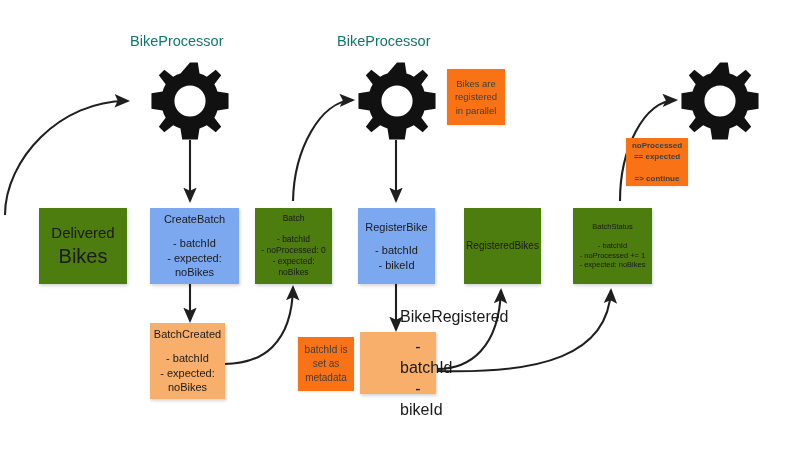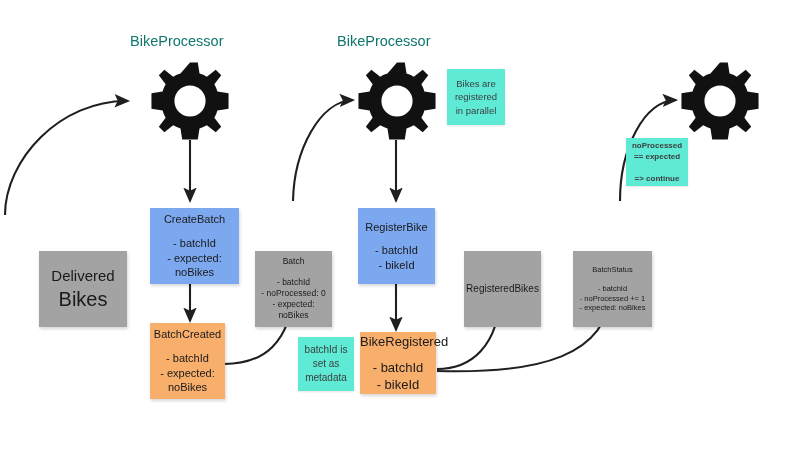--- a/index.html
+++ b/index.html
@@ -42,27 +42,27 @@
     width: 100%;
   }
   .node .node-body {
     display: block;
     width: 100%;
     white-space: pre-line;
   }
   .node.has-body .node-title {
     margin-bottom: 9px;
   }
-  .green { background: #a3a3a3; margin-top: 43px; }
+  .green { background: #4d7c0f; }
   .blue  { background: #7CA8F0; }
   .orange{ background: #F9AF6C; }
   .note {
     position: absolute;
     box-sizing: border-box;
-    background: #5eead4;
+    background: #f97316;
     color: #3c4043;
     display: flex;
     align-items: center;
     justify-content: center;
     text-align: center;
     white-space: pre-line;
     line-height: 1.38;
     box-shadow: 0 1px 2px rgba(0,0,0,0.10);
   }
   .lane-label {
@@ -185,21 +185,21 @@
 - expected: noBikes</span>
   </div>
 
   <div class="node orange has-body" style="left: 150px; top: 323px; width: 75px; height: 76px; font-size: 11px;">
     <span class="node-title">BatchCreated</span>
     <span class="node-body">- batchId
 - expected:
 noBikes</span>
   </div>
 
-  <div class="node orange has-body" style="left: 360px; top: 332px; width: 76px; height: 62px; font-size: 13px;">
+  <div class="node orange has-body" style="left: 360px; top: 332px; width: 76px; height: 62px; font-size: 16px; padding-left: 40px;">
     <span class="node-title">BikeRegistered</span>
     <span class="node-body">- batchId
 - bikeId</span>
   </div>
 
   <div class="note" style="left: 447px; top: 69px; width: 58px; height: 56px; font-size: 9.5px;">Bikes are
 registered
 in parallel</div>
 
   <div class="note" style="left: 298px; top: 337px; width: 56px; height: 54px; font-size: 10px;">batchId is

